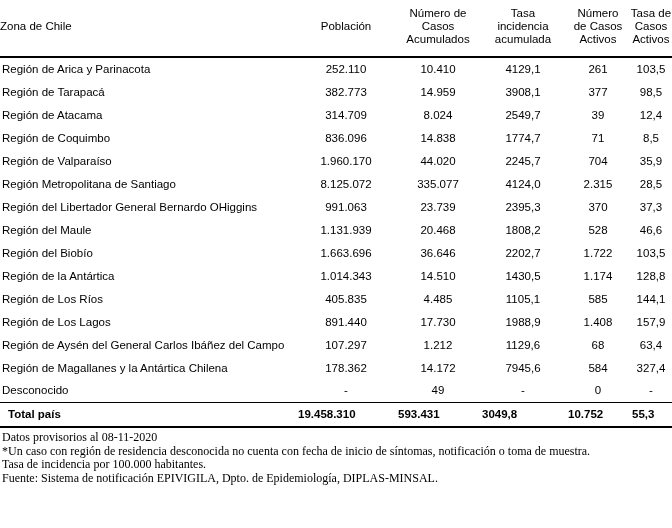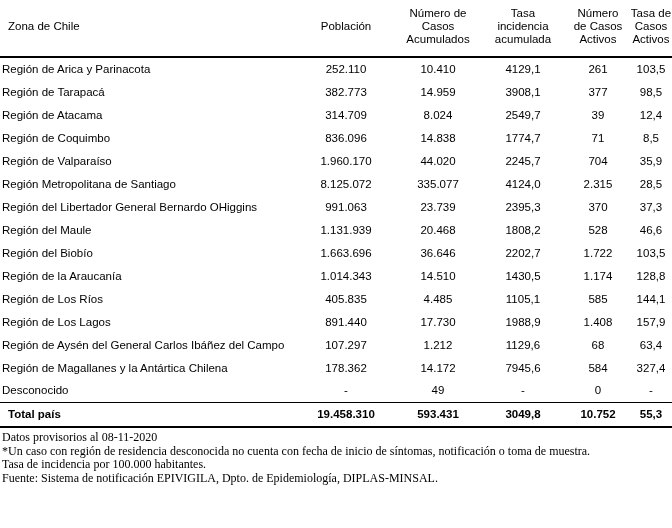--- a/index.html
+++ b/index.html
@@ -23,38 +23,37 @@
     line-height: 13px;
     text-align: center;
     vertical-align: middle;
     white-space: pre;
     height: 57px;
     border-bottom: 2px solid #000;
     padding: 2px 0 6px 0;
   }
   thead th.col-region {
     text-align: left;
-    padding-left: 8px;
   }
   tbody td {
     font-size: 11.5px;
     height: 23px;
     text-align: center;
     vertical-align: middle;
     white-space: nowrap;
     padding: 0 2px;
   }
   tbody td.col-region {
     text-align: left;
   }
   tfoot td {
     font-size: 11.5px;
     font-weight: bold;
     height: 25px;
-    text-align: center;
+    text-align: left;
     vertical-align: middle;
     white-space: nowrap;
     border-top: 1px solid #000;
     border-bottom: 2px solid #000;
     padding: 0 2px;
   }
   tfoot td.col-region {
     text-align: left;
     padding-left: 8px;
   }
@@ -166,21 +165,21 @@
         </tr>
         <tr>
           <td class="col-region">Región del Biobío</td>
           <td>1.663.696</td>
           <td>36.646</td>
           <td>2202,7</td>
           <td>1.722</td>
           <td>103,5</td>
         </tr>
         <tr>
-          <td class="col-region">Región de la Araucanía</td>
+          <td class="col-region">Región de la Antártica</td>
           <td>1.014.343</td>
           <td>14.510</td>
           <td>1430,5</td>
           <td>1.174</td>
           <td>128,8</td>
         </tr>
         <tr>
           <td class="col-region">Región de Los Ríos</td>
           <td>405.835</td>
           <td>4.485</td>

